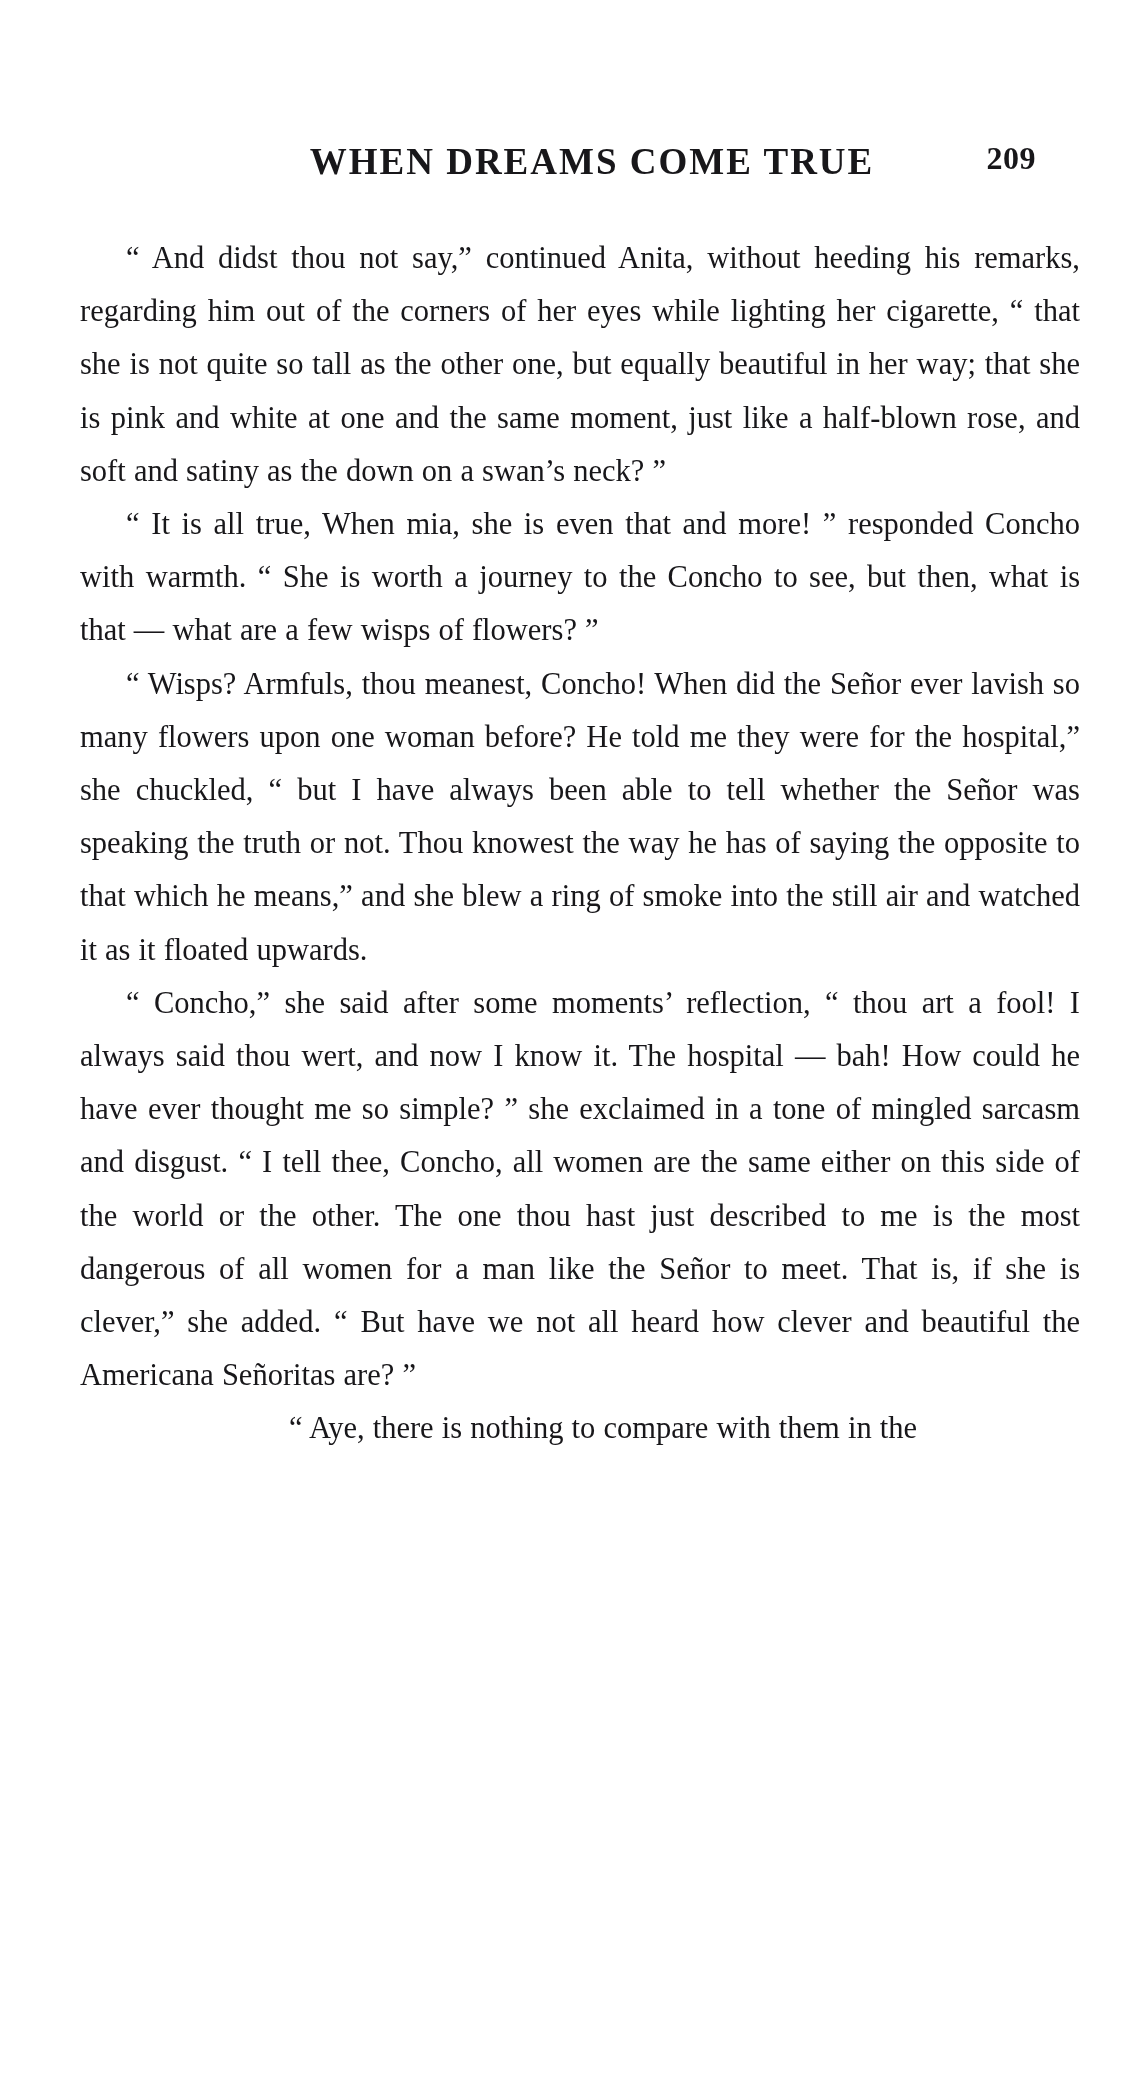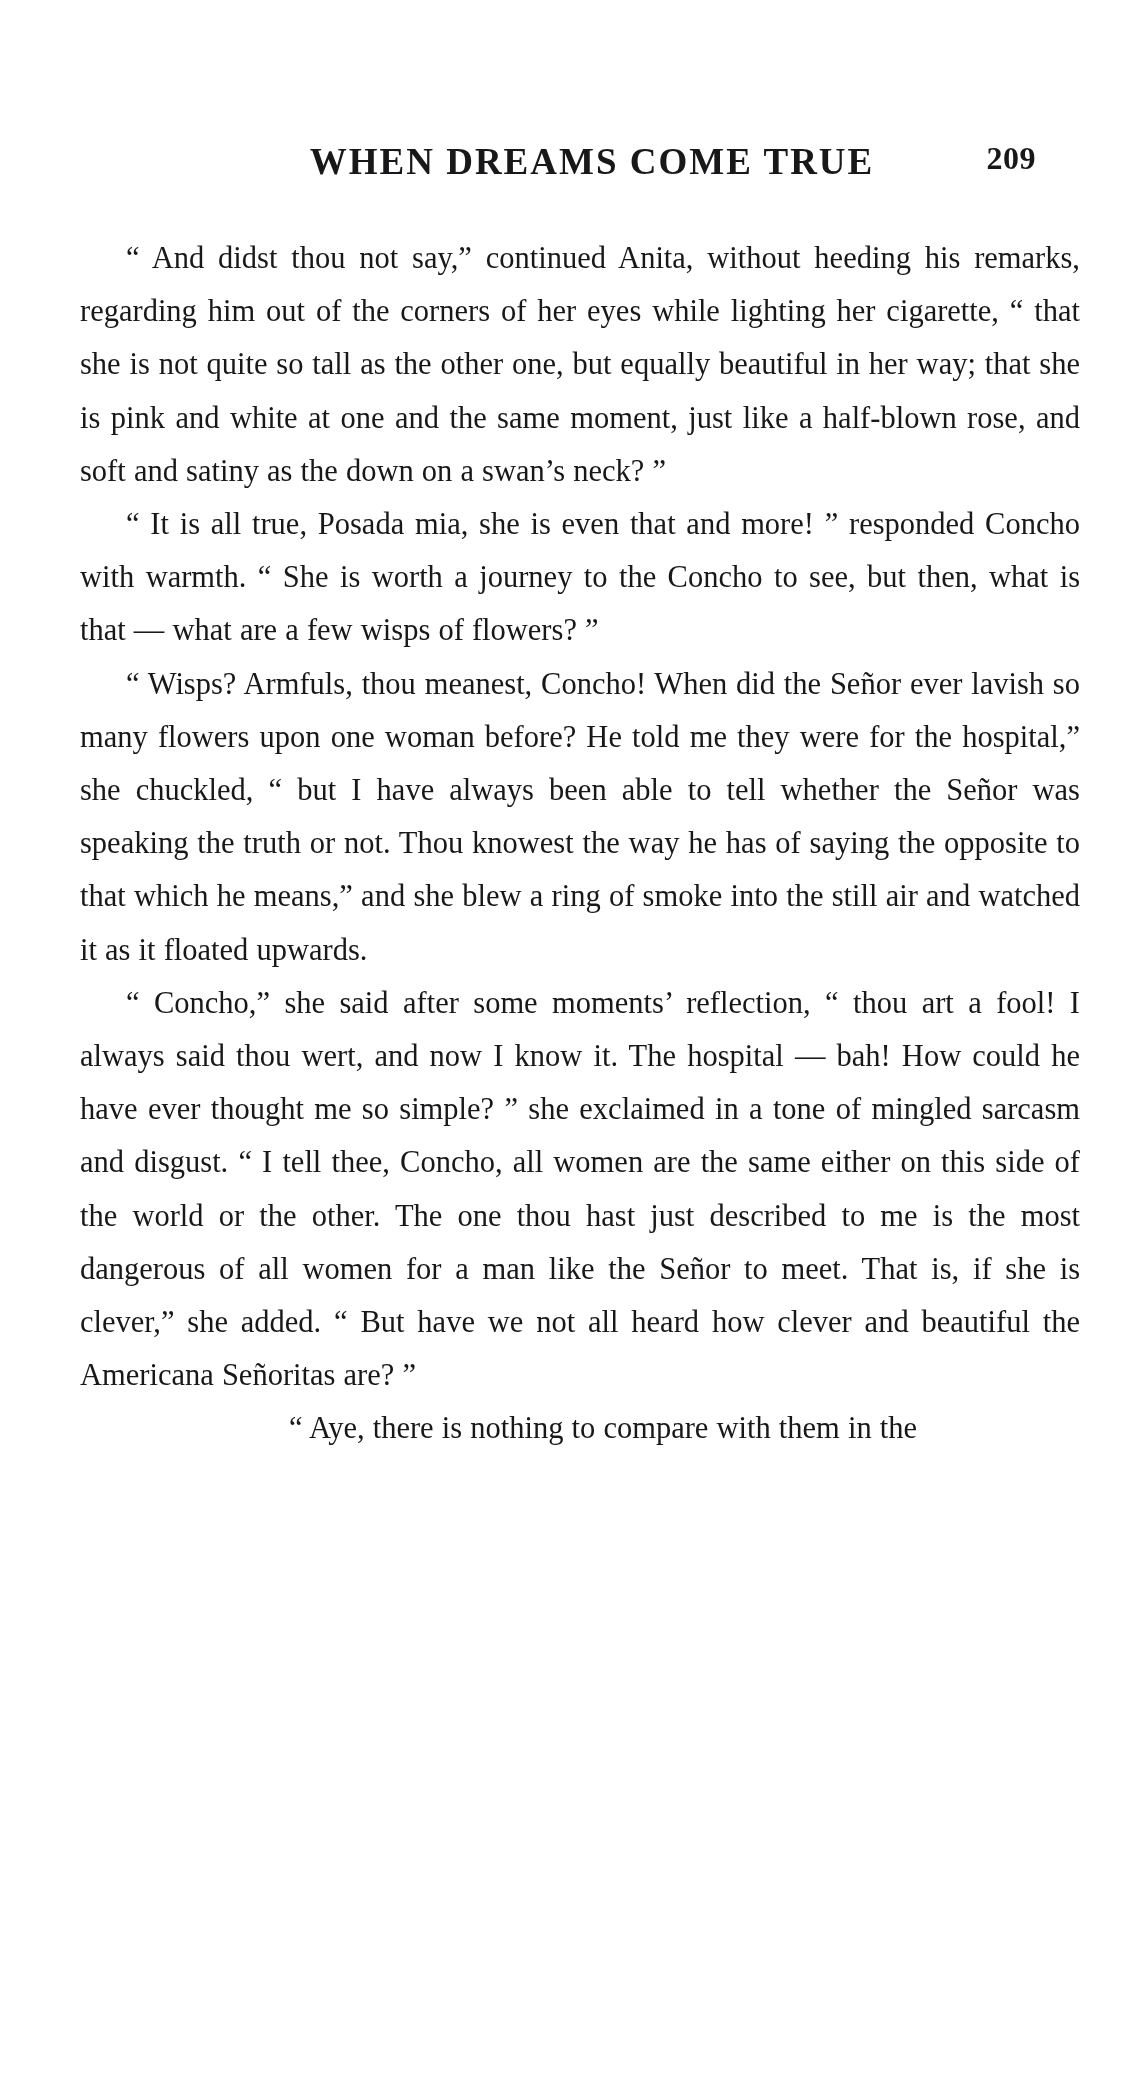--- a/index.html
+++ b/index.html
@@ -75,19 +75,19 @@
 
 <div class="page">
 
   <div class="header">
     <span class="header-title">WHEN DREAMS COME TRUE</span>
     <span class="header-folio">209</span>
   </div>
 
   <div class="body-text">
     <p class="para" id="para-1"><span>“ And didst thou not say,” continued Anita, without heeding his remarks, regarding him out of the corners of her eyes while lighting her cigarette, “ that she is not quite so tall as the other one, but equally beautiful in her way; that she is pink and white at one and the same moment, just like a half-blown rose, and soft and satiny as the down on a swan’s neck? ”</span></p>
-    <p class="para" id="para-2"><span>“ It is all true, Posada </span><span class="it">mia,</span><span> she is even that and more! ” responded Concho with warmth.   “ She is worth a journey to the </span><span class="it">Concho</span><span> to see, but then, what is that — what are a few wisps of flowers? ”</span></p>
+    <p class="para" id="para-2"><span>“ It is all true, When </span><span class="it">mia,</span><span> she is even that and more! ” responded Concho with warmth.   “ She is worth a journey to the </span><span class="it">Concho</span><span> to see, but then, what is that — what are a few wisps of flowers? ”</span></p>
     <p class="para" id="para-3"><span>“ Wisps?   Armfuls, thou meanest, Concho!   When did the Señor ever lavish so many flowers upon one woman before?   He told me they were for the hospital,” she chuckled, “ but I have always been able to tell whether the Señor was speaking the truth or not.   Thou knowest the way he has of saying the opposite to that which he means,” and she blew a ring of smoke into the still air and watched it as it floated upwards.</span></p>
     <p class="para" id="para-4"><span>“ Concho,” she said after some moments’ reflection, “ thou art a fool!   I always said thou wert, and now I know it.   The hospital — bah!   How could he have ever thought me so simple? ” she exclaimed in a tone of mingled sarcasm and disgust.   “ I tell thee, Concho, all women are the same either on this side of the world or the other.   The one thou hast just described to me is the most dangerous of all women for a man like the Señor to meet.   That is, if she is clever,” she added. “ But have we not all heard how clever and beautiful the Americana Señoritas are? ”</span></p>
     <p class="para" id="para-5"><span>“ Aye, there is nothing to compare with them in the</span></p>
   </div>
 
 </div>
 
 </body></html>

